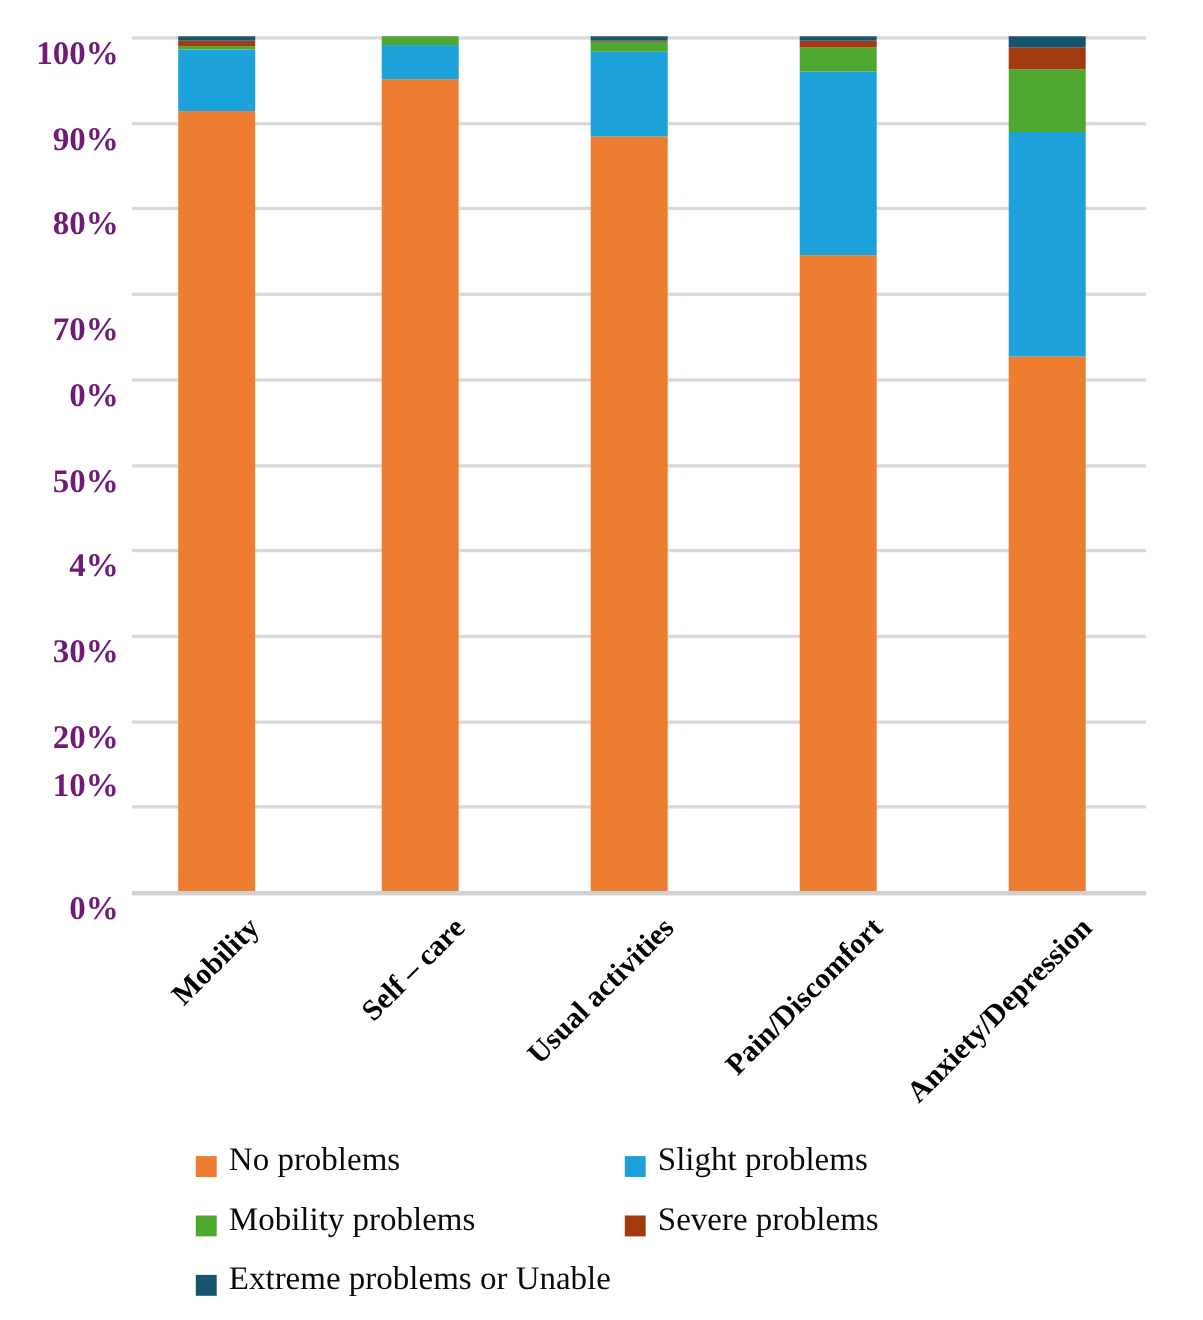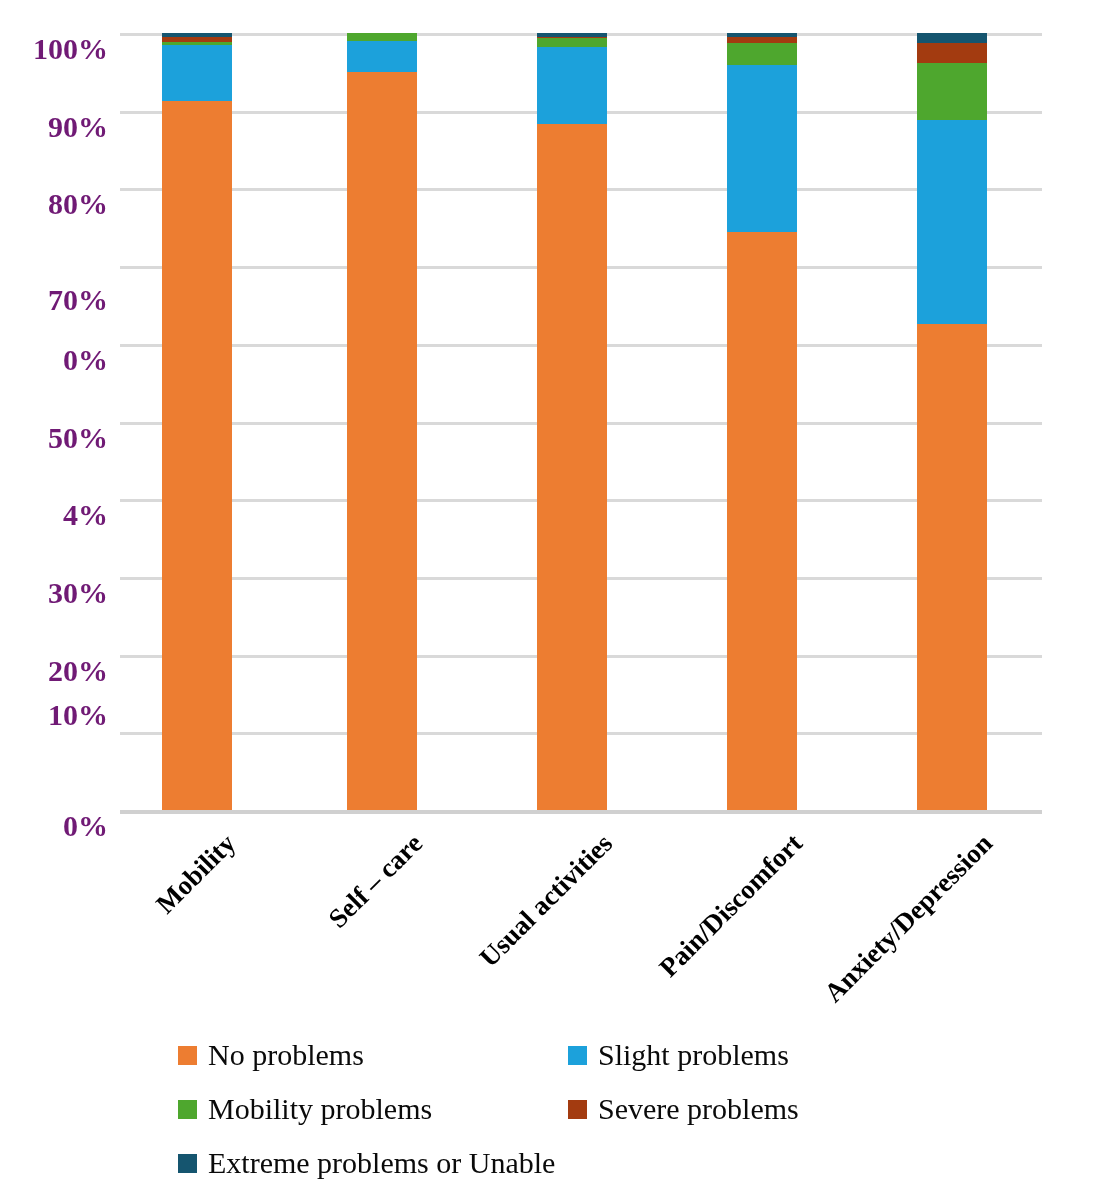--- a/index.html
+++ b/index.html
@@ -89,21 +89,21 @@
   }
   .legend-row {
     display: flex;
     flex-direction: row;
     align-items: flex-start;
     margin-bottom: 20px;
     height: 34px;
   }
   .legend-item {
     display: flex;
-    align-items: center;
+    align-items: flex-end;
     width: 424px;
   }
   .legend-swatch {
     width: 19px;
     height: 19px;
     margin-right: 11px;
     flex: 0 0 auto;
   }
   .legend-text {
     font-size: 30px;

